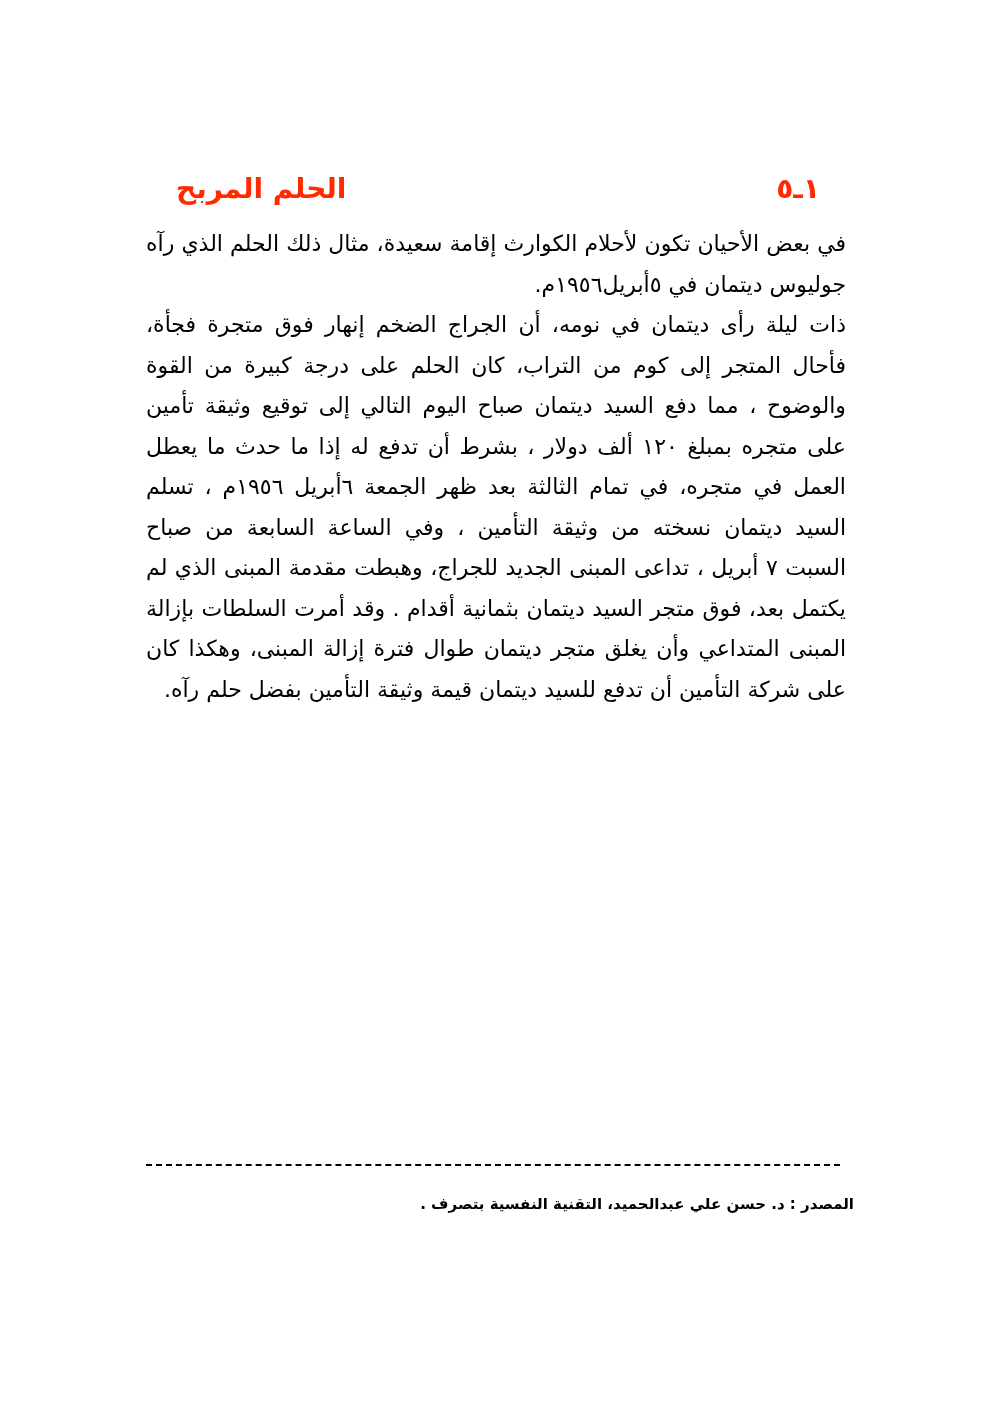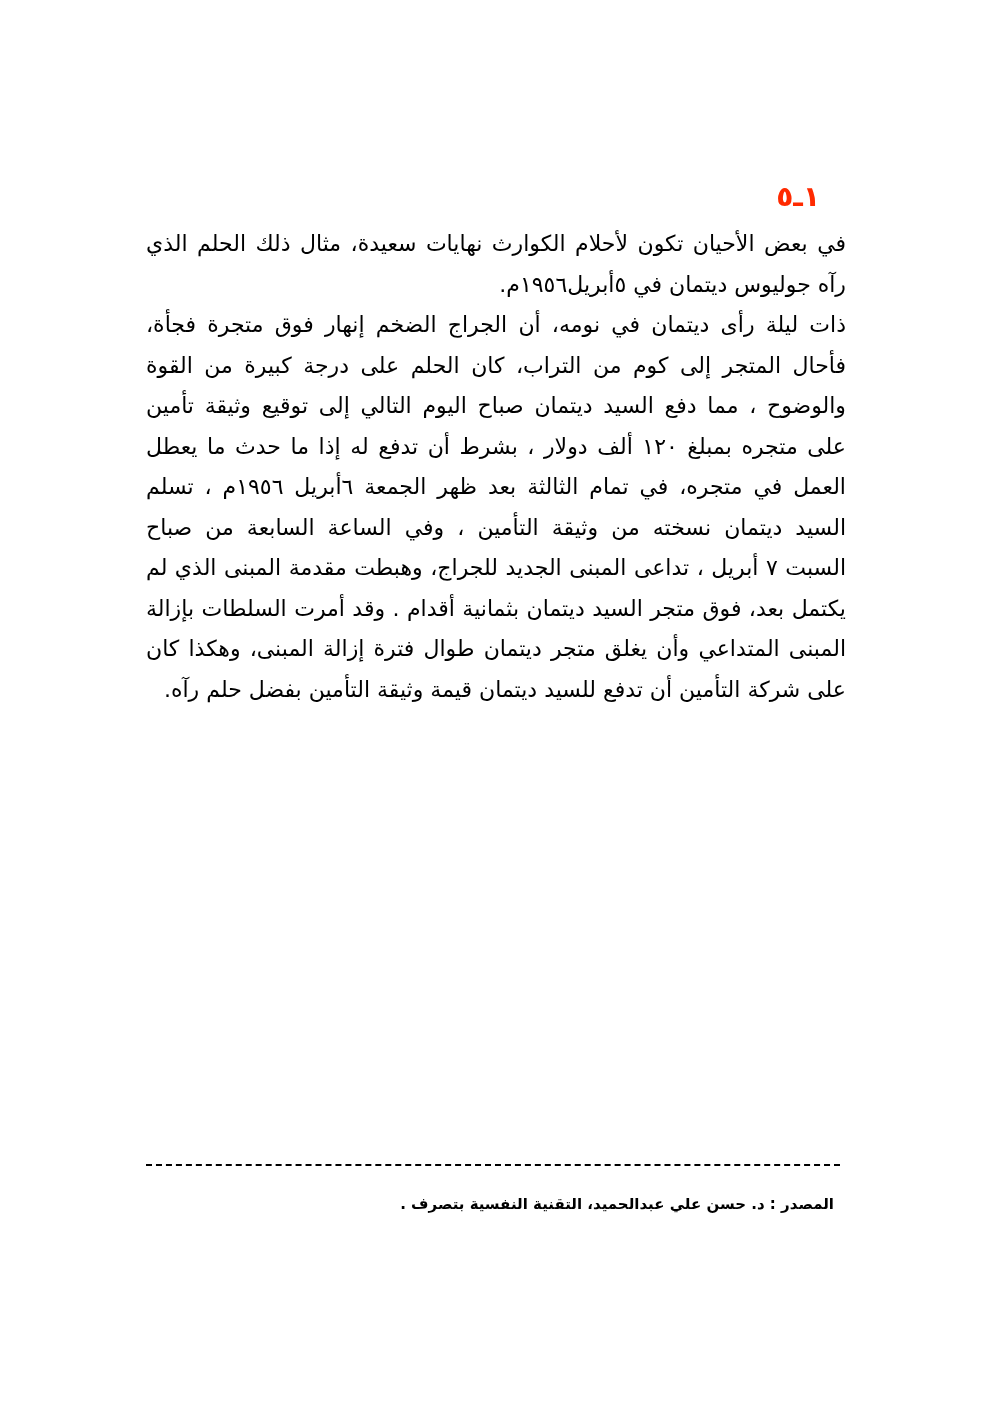--- a/index.html
+++ b/index.html
@@ -29,21 +29,21 @@
       height: 50px;
       direction: rtl;
       color: #ff2a00;
       font-weight: bold;
       font-size: 28px;
       line-height: 50px;
     }
     .heading .num {
       position: absolute;
       right: 0;
-      top: 8px;
+      top: 0;
     }
     .heading .title {
       position: absolute;
       left: 16px;
       top: 0;
     }
     .body-text {
       position: absolute;
       top: 224px;
       left: 146px;
@@ -62,40 +62,41 @@
       position: absolute;
       top: 1164px;
       left: 146px;
       width: 694px;
       height: 0;
       border-top: 2px dashed #000000;
     }
     .source {
       position: absolute;
       top: 1192px;
-      left: 140px;
+      left: 160px;
       width: 694px;
       direction: rtl;
       text-align: right;
       font-weight: bold;
       font-size: 15px;
       line-height: 24px;
     }
   </style>
 </head>
 <body>
 
 <div class="page">
 
   <div class="heading">
     <span class="num">١ـ٥</span>
+    <span class="title">الحلم المربح</span>
   </div>
 
   <div class="body-text">
-    <p>في بعض الأحيان تكون لأحلام الكوارث نهايات سعيدة، مثال ذلك الحلم الذي رآه جوليوس ديتمان في ٥أبريل١٩٥٦م.</p>
+    <p>في بعض الأحيان تكون لأحلام الكوارث إقامة سعيدة، مثال ذلك الحلم الذي رآه جوليوس ديتمان في ٥أبريل١٩٥٦م.</p>
     <p>ذات ليلة رأى ديتمان في نومه، أن الجراج الضخم إنهار فوق متجرة فجأة، فأحال المتجر إلى كوم من التراب، كان الحلم على درجة كبيرة من القوة والوضوح ، مما دفع السيد ديتمان صباح اليوم التالي إلى توقيع وثيقة تأمين على متجره بمبلغ ١٢٠ ألف دولار ، بشرط أن تدفع له إذا ما حدث ما يعطل العمل في متجره، في تمام الثالثة بعد ظهر الجمعة ٦أبريل ١٩٥٦م ، تسلم السيد ديتمان نسخته من وثيقة التأمين ، وفي الساعة السابعة من صباح السبت ٧ أبريل ، تداعى المبنى الجديد للجراج، وهبطت مقدمة المبنى الذي لم يكتمل بعد، فوق متجر السيد ديتمان بثمانية أقدام . وقد أمرت السلطات بإزالة المبنى المتداعي وأن يغلق متجر ديتمان طوال فترة إزالة المبنى، وهكذا كان على شركة التأمين أن تدفع للسيد ديتمان قيمة وثيقة التأمين بفضل حلم رآه.</p>
   </div>
 
   <div class="divider"></div>
 
   <div class="source">المصدر : د. حسن علي عبدالحميد، التقنية النفسية  بتصرف .</div>
 
 </div>
 
 </body></html>

